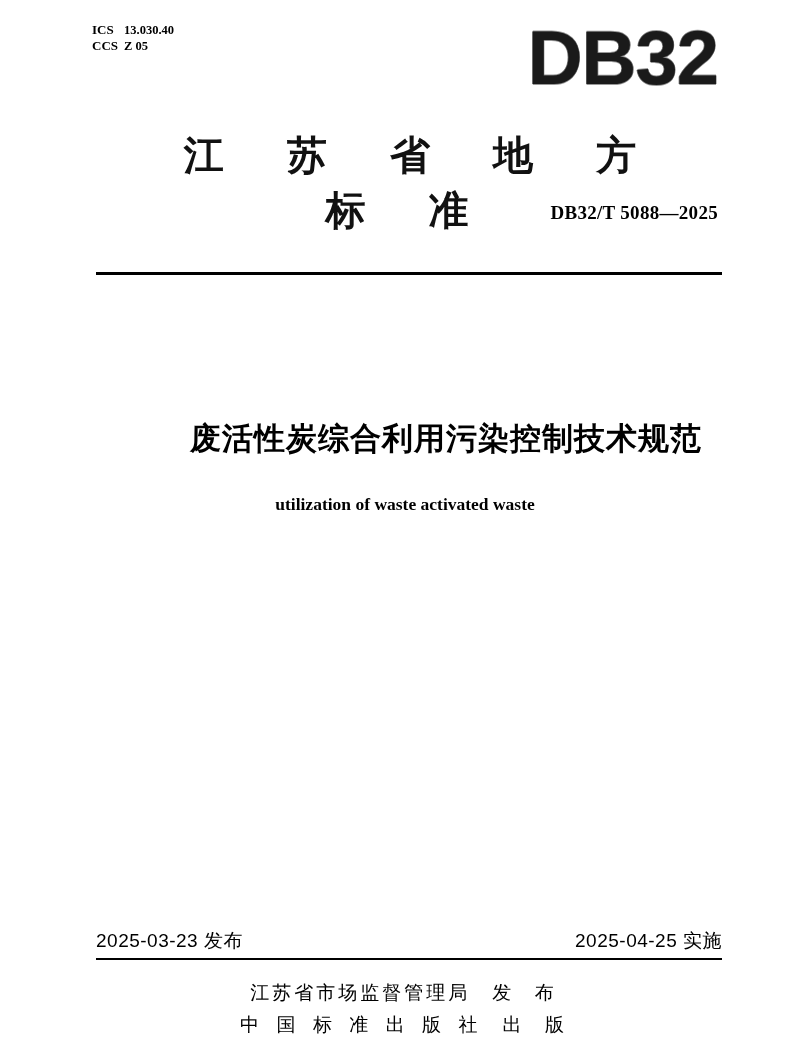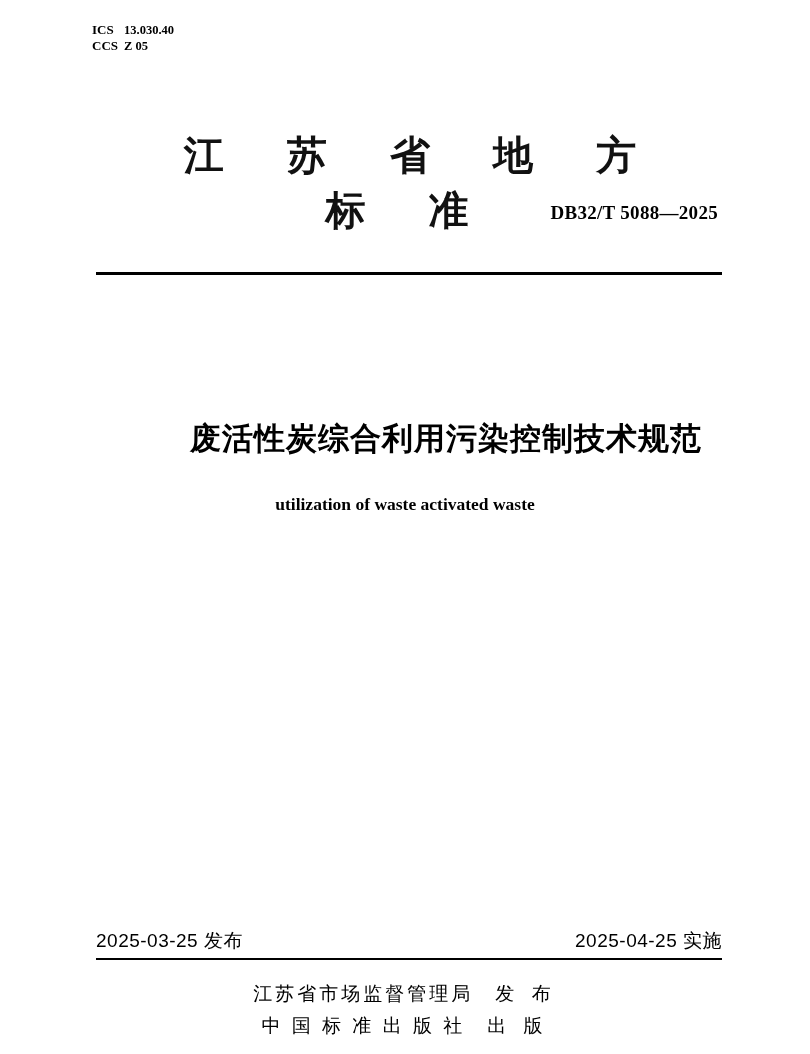--- a/index.html
+++ b/index.html
@@ -147,21 +147,21 @@
     font-family: "Liberation Sans", sans-serif;
     font-size: 19px;
     letter-spacing: 0.5px;
   }
   .publisher-lines {
     position: absolute;
     left: 0;
     top: 978px;
     width: 810px;
     text-align: center;
-    font-family: Liberation Sans, sans-serif;
+    font-family: Liberation Mono, monospace;
     font-size: 19px;
   }
   .publisher-lines .pline {
     line-height: 32px;
     letter-spacing: 3px;
   }
   .publisher-lines .pline .verb {
     margin-left: 22px;
     letter-spacing: 6px;
   }
@@ -175,35 +175,36 @@
 
     <div class="ics-block">
       <div>
         <span class="code-label">ICS</span><span class="code-value">13.030.40</span>
       </div>
       <div>
         <span class="code-label">CCS</span><span class="code-value">Z  05</span>
       </div>
     </div>
 
+    <div class="db-logo">DB32</div>
 
     <div class="province-title">江 苏 省 地 方 标 准</div>
 
     <div class="std-number">DB32/T 5088—2025</div>
   </div>
 
   <div class="rule-top"></div>
 
   <div class="title-cn">废活性炭综合利用污染控制技术规范</div>
 
   <div class="title-en">
     <div>utilization of waste activated waste</div>
   </div>
 
-  <div class="issue-date">2025-03-25 发布</div>
+  <div class="issue-date">2025-03-23 发布</div>
   <div class="effective-date">2025-04-25 实施</div>
   <div class="rule-bottom"></div>
 
   <div class="publisher-lines">
     <div class="pline">
       <span>江苏省市场监督管理局</span><span class="verb">发  布</span>
     </div>
     <div class="pline">
       <span>中 国 标 准 出 版 社</span><span class="verb">出  版</span>
     </div>

